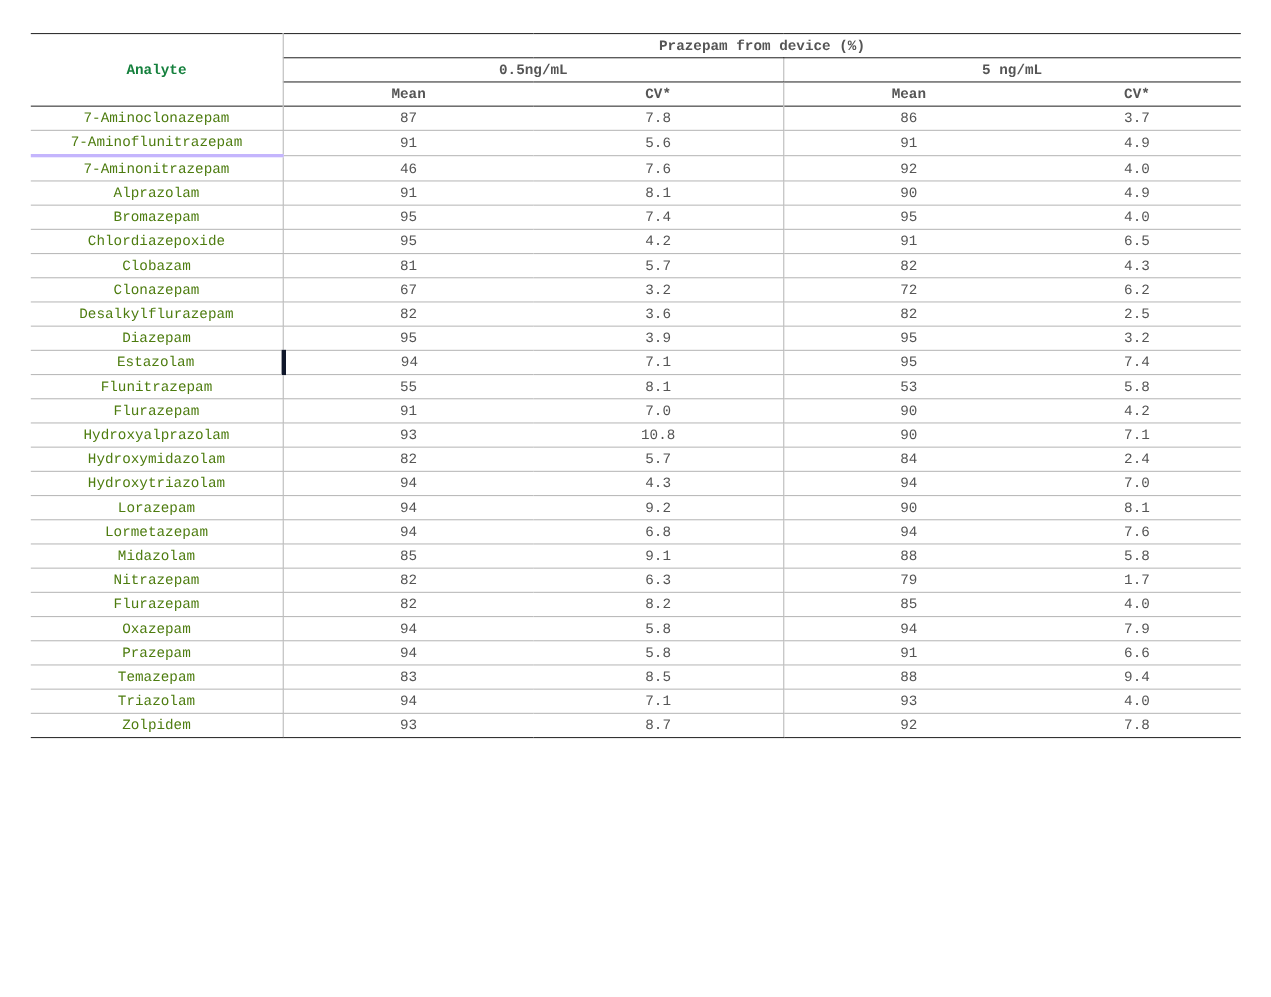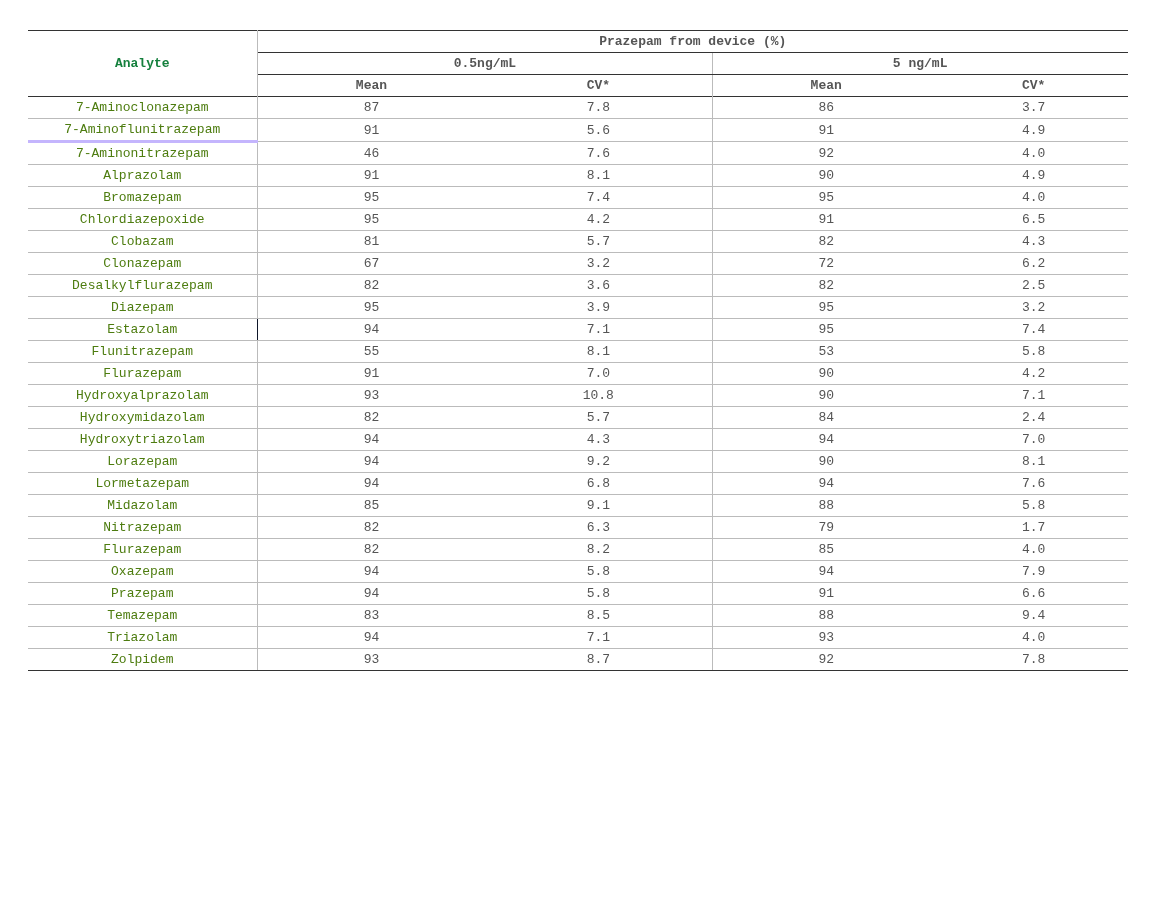--- a/index.html
+++ b/index.html
@@ -151,21 +151,21 @@
     <td style="border-bottom:1px solid #bbb;">2.5</td>
   </tr>
         <tr class="data-row">
     <td class="analyte-col" style="border-bottom:1px solid #bbb; border-right:1px solid #bbb;">Diazepam</td>
     <td style="border-bottom:1px solid #bbb;">95</td>
     <td style="border-bottom:1px solid #bbb; border-right:1px solid #bbb;">3.9</td>
     <td style="border-bottom:1px solid #bbb;">95</td>
     <td style="border-bottom:1px solid #bbb;">3.2</td>
   </tr>
         <tr class="data-row">
-    <td class="analyte-col" style="border-bottom:1px solid #bbb; border-right:1px solid #0f172a;">Estazolam</td>
+    <td class="analyte-col" style="border-bottom:1px solid #bbb; border-right:4px solid #0f172a;">Estazolam</td>
     <td style="border-bottom:1px solid #bbb;">94</td>
     <td style="border-bottom:1px solid #bbb; border-right:1px solid #bbb;">7.1</td>
     <td style="border-bottom:1px solid #bbb;">95</td>
     <td style="border-bottom:1px solid #bbb;">7.4</td>
   </tr>
         <tr class="data-row">
     <td class="analyte-col" style="border-bottom:1px solid #bbb; border-right:1px solid #bbb;">Flunitrazepam</td>
     <td style="border-bottom:1px solid #bbb;">55</td>
     <td style="border-bottom:1px solid #bbb; border-right:1px solid #bbb;">8.1</td>
     <td style="border-bottom:1px solid #bbb;">53</td>

